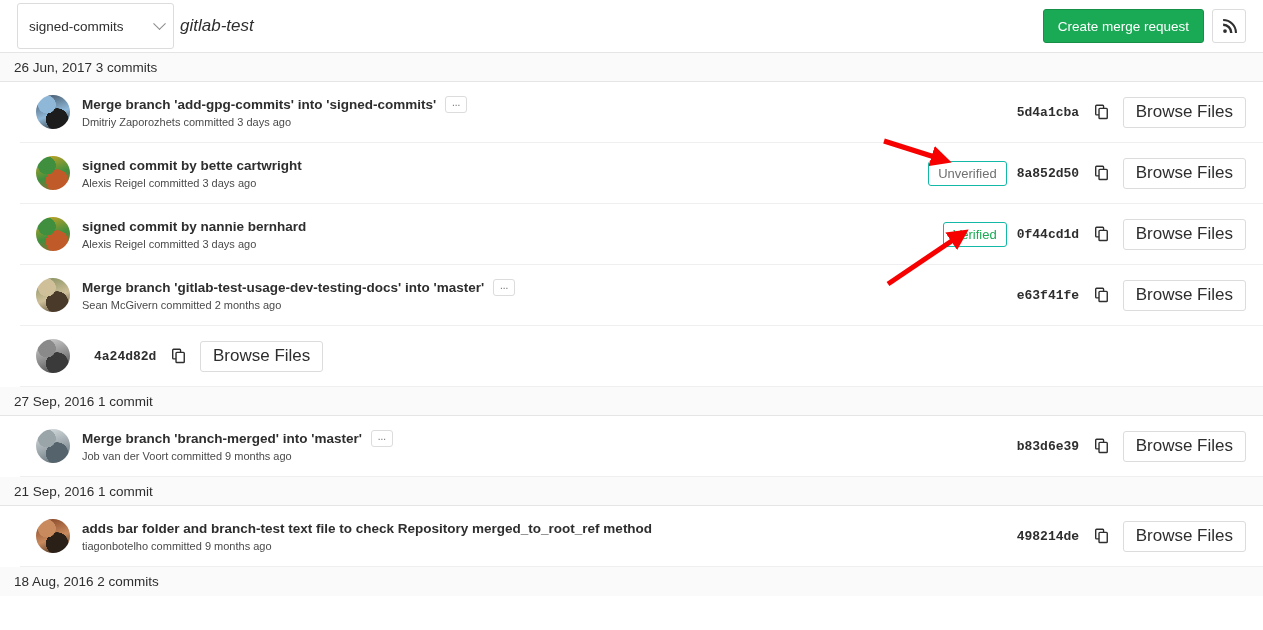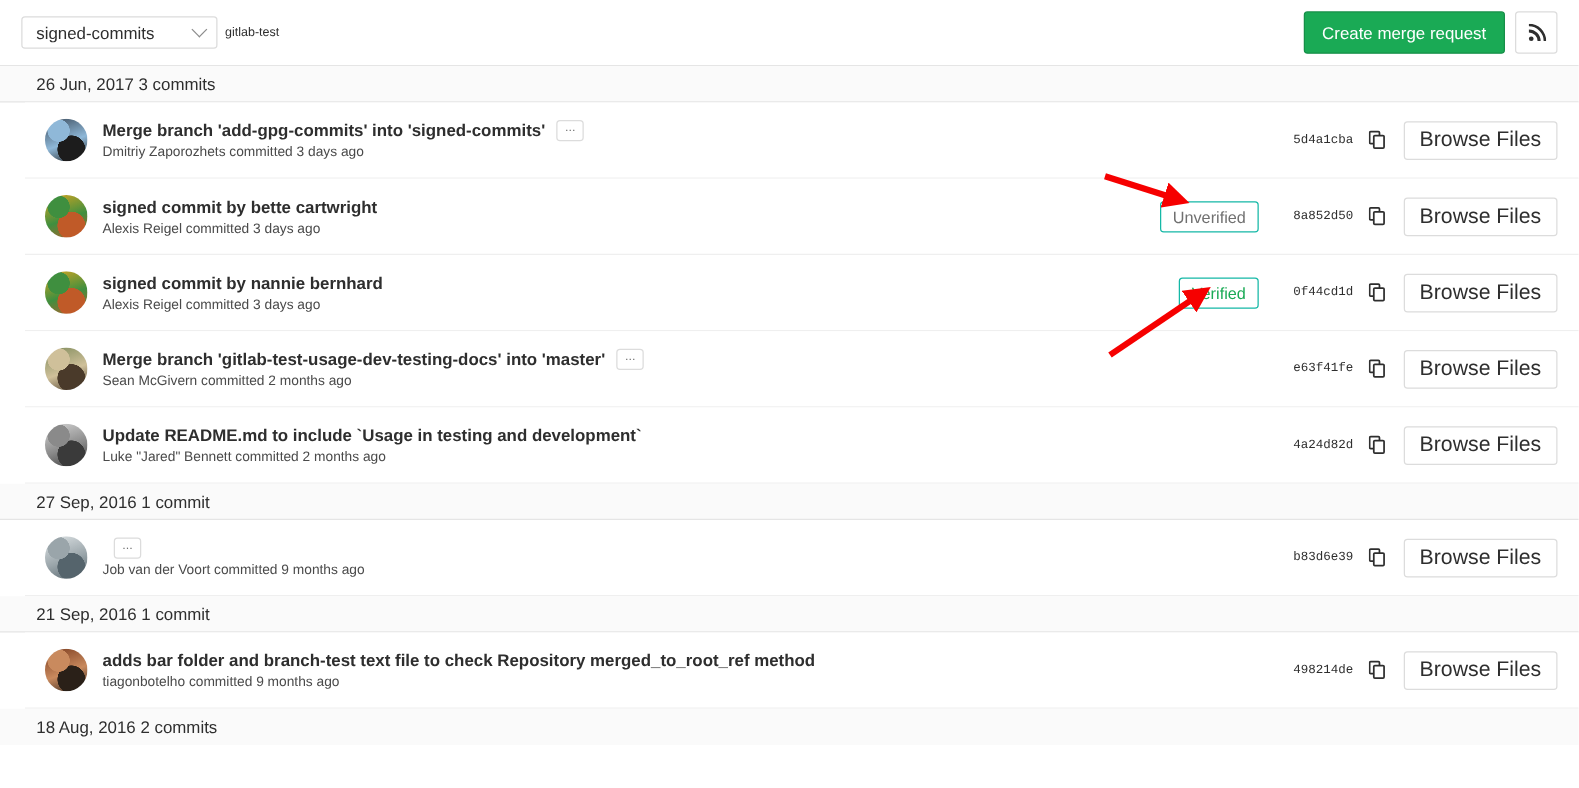--- a/index.html
+++ b/index.html
@@ -17,21 +17,21 @@
   
   .toolbar {
     position: relative;
     height: 52px;
     display: flex;
     align-items: center;
     padding: 0 17px;
     background: #fff;
   }
   .branch-select {
-    width: 157px; height: 26px;
+    width: 157px; height: 46px;
     border: 1px solid #dcdcdc;
     border-radius: 3px;
     background: #fff;
     display: flex; align-items: center;
     padding: 0 9px 0 11px;
     cursor: pointer;
   }
   .branch-select .label {
     flex: 1;
     font-size: 13.5px;
@@ -41,23 +41,24 @@
   }
   .chev {
     width: 9px; height: 9px;
     border-right: 1.6px solid #8c8c8c;
     border-bottom: 1.6px solid #8c8c8c;
     transform: rotate(45deg) translate(-2px,-2px);
     margin-left: 4px;
   }
   .repo-name {
     margin-left: 6px;
-    font-size: 10px;
-    color: #2e2e2e;
-    white-space: nowrap;
+    font-size: 17px;
+    color: #2e2e2e;
+    white-space: nowrap;
+    font-style: italic;
   }
   .toolbar-right {
     position: absolute;
     right: 17px; top: 0;
     height: 52px;
     display: flex; align-items: center;
   }
   .btn-mr {
     height: 34px;
     background: #1aaa55;
@@ -94,21 +95,21 @@
   }
 
   
   .list { border-top: 1px solid #e5e5e5; }
 
   .day-header {
     height: 29px;
     background: #fafafa;
     border-bottom: 1px solid #e5e5e5;
     display: flex; align-items: center;
-    padding-left: 29px;
+    padding-left: 14px;
     font-size: 13.5px;
     color: #2e2e2e;
   }
   .day-header.plain { border-bottom: none; }
 
   .commit-row {
     height: 61px;
     display: flex;
     align-items: center;
     padding: 0 17px 0 16px;
@@ -173,26 +174,26 @@
     font-size: 13px;
     margin-right: 10px;
     cursor: pointer;
     white-space: nowrap;
   }
   .sig-badge.verified { color: #1aaa55; }
   .sig-badge.unverified { color: #707070; }
 
   .sha {
     font-family: "Liberation Mono", monospace;
-    font-weight: normal;
-    font-size: 10px;
-    color: #2e2e2e;
-    cursor: pointer;
-    white-space: nowrap;
-    text-align: right;
+    font-weight: bold;
+    font-size: 13px;
+    color: #2e2e2e;
+    cursor: pointer;
+    white-space: nowrap;
+    text-align: left;
     min-width: 66px;
   }
   .copy-btn {
     width: 26px; height: 22px;
     margin-left: 6px;
     display: flex; align-items: center; justify-content: center;
     background: none; border: none;
     cursor: pointer;
   }
   .btn-browse {
@@ -318,42 +319,37 @@
             <svg width="15" height="16" viewBox="0 0 16 17">
               <rect x="0.8" y="0.8" width="9" height="11" rx="1" fill="none" stroke="#2e2e2e" stroke-width="1.6"></rect>
               <rect x="4.6" y="4.4" width="9.4" height="11.6" rx="1" fill="#fff" stroke="#2e2e2e" stroke-width="1.6"></rect>
             </svg>
           </button>
           <button class="btn-browse">Browse Files</button>
         </div>
       </div>
       <div class="commit-row">
         <div class="avatar" style="background-image: radial-gradient(circle at 32% 28%, rgb(138, 138, 138) 0%, rgb(138, 138, 138) 26%, transparent 27%), radial-gradient(circle at 62% 72%, rgb(58, 58, 58) 0%, rgb(58, 58, 58) 34%, transparent 35%), linear-gradient(160deg, rgb(214, 214, 214) 0%, rgb(138, 138, 138) 55%, rgb(58, 58, 58) 100%);"></div>
-        <div class="commit-main">
-          <div class="commit-title-line">
-            <a class="commit-title">Update README.md to include `Usage in testing and development`</a>
-          </div>
-          <div class="commit-meta">Luke "Jared" Bennett committed 2 months ago</div>
-        </div>
         <div class="commit-right">
           <span class="sha">4a24d82d</span>
           <button class="copy-btn">
             <svg width="15" height="16" viewBox="0 0 16 17">
               <rect x="0.8" y="0.8" width="9" height="11" rx="1" fill="none" stroke="#2e2e2e" stroke-width="1.6"></rect>
               <rect x="4.6" y="4.4" width="9.4" height="11.6" rx="1" fill="#fff" stroke="#2e2e2e" stroke-width="1.6"></rect>
             </svg>
           </button>
           <button class="btn-browse">Browse Files</button>
         </div>
       </div>
       <div class="day-header">27 Sep, 2016 1 commit</div>
       <div class="commit-row">
         <div class="avatar" style="background-image: radial-gradient(circle at 32% 28%, rgb(154, 165, 170) 0%, rgb(154, 165, 170) 26%, transparent 27%), radial-gradient(circle at 62% 72%, rgb(85, 100, 108) 0%, rgb(85, 100, 108) 34%, transparent 35%), linear-gradient(160deg, rgb(223, 228, 230) 0%, rgb(154, 165, 170) 55%, rgb(85, 100, 108) 100%);"></div>
         <div class="commit-main">
           <div class="commit-title-line">
+            <a class="commit-title">Merge branch 'branch-merged' into 'master'</a>
             <button class="btn-ellipsis">...</button>
           </div>
           <div class="commit-meta">Job van der Voort committed 9 months ago</div>
         </div>
         <div class="commit-right">
           <span class="sha">b83d6e39</span>
           <button class="copy-btn">
             <svg width="15" height="16" viewBox="0 0 16 17">
               <rect x="0.8" y="0.8" width="9" height="11" rx="1" fill="none" stroke="#2e2e2e" stroke-width="1.6"></rect>
               <rect x="4.6" y="4.4" width="9.4" height="11.6" rx="1" fill="#fff" stroke="#2e2e2e" stroke-width="1.6"></rect>

